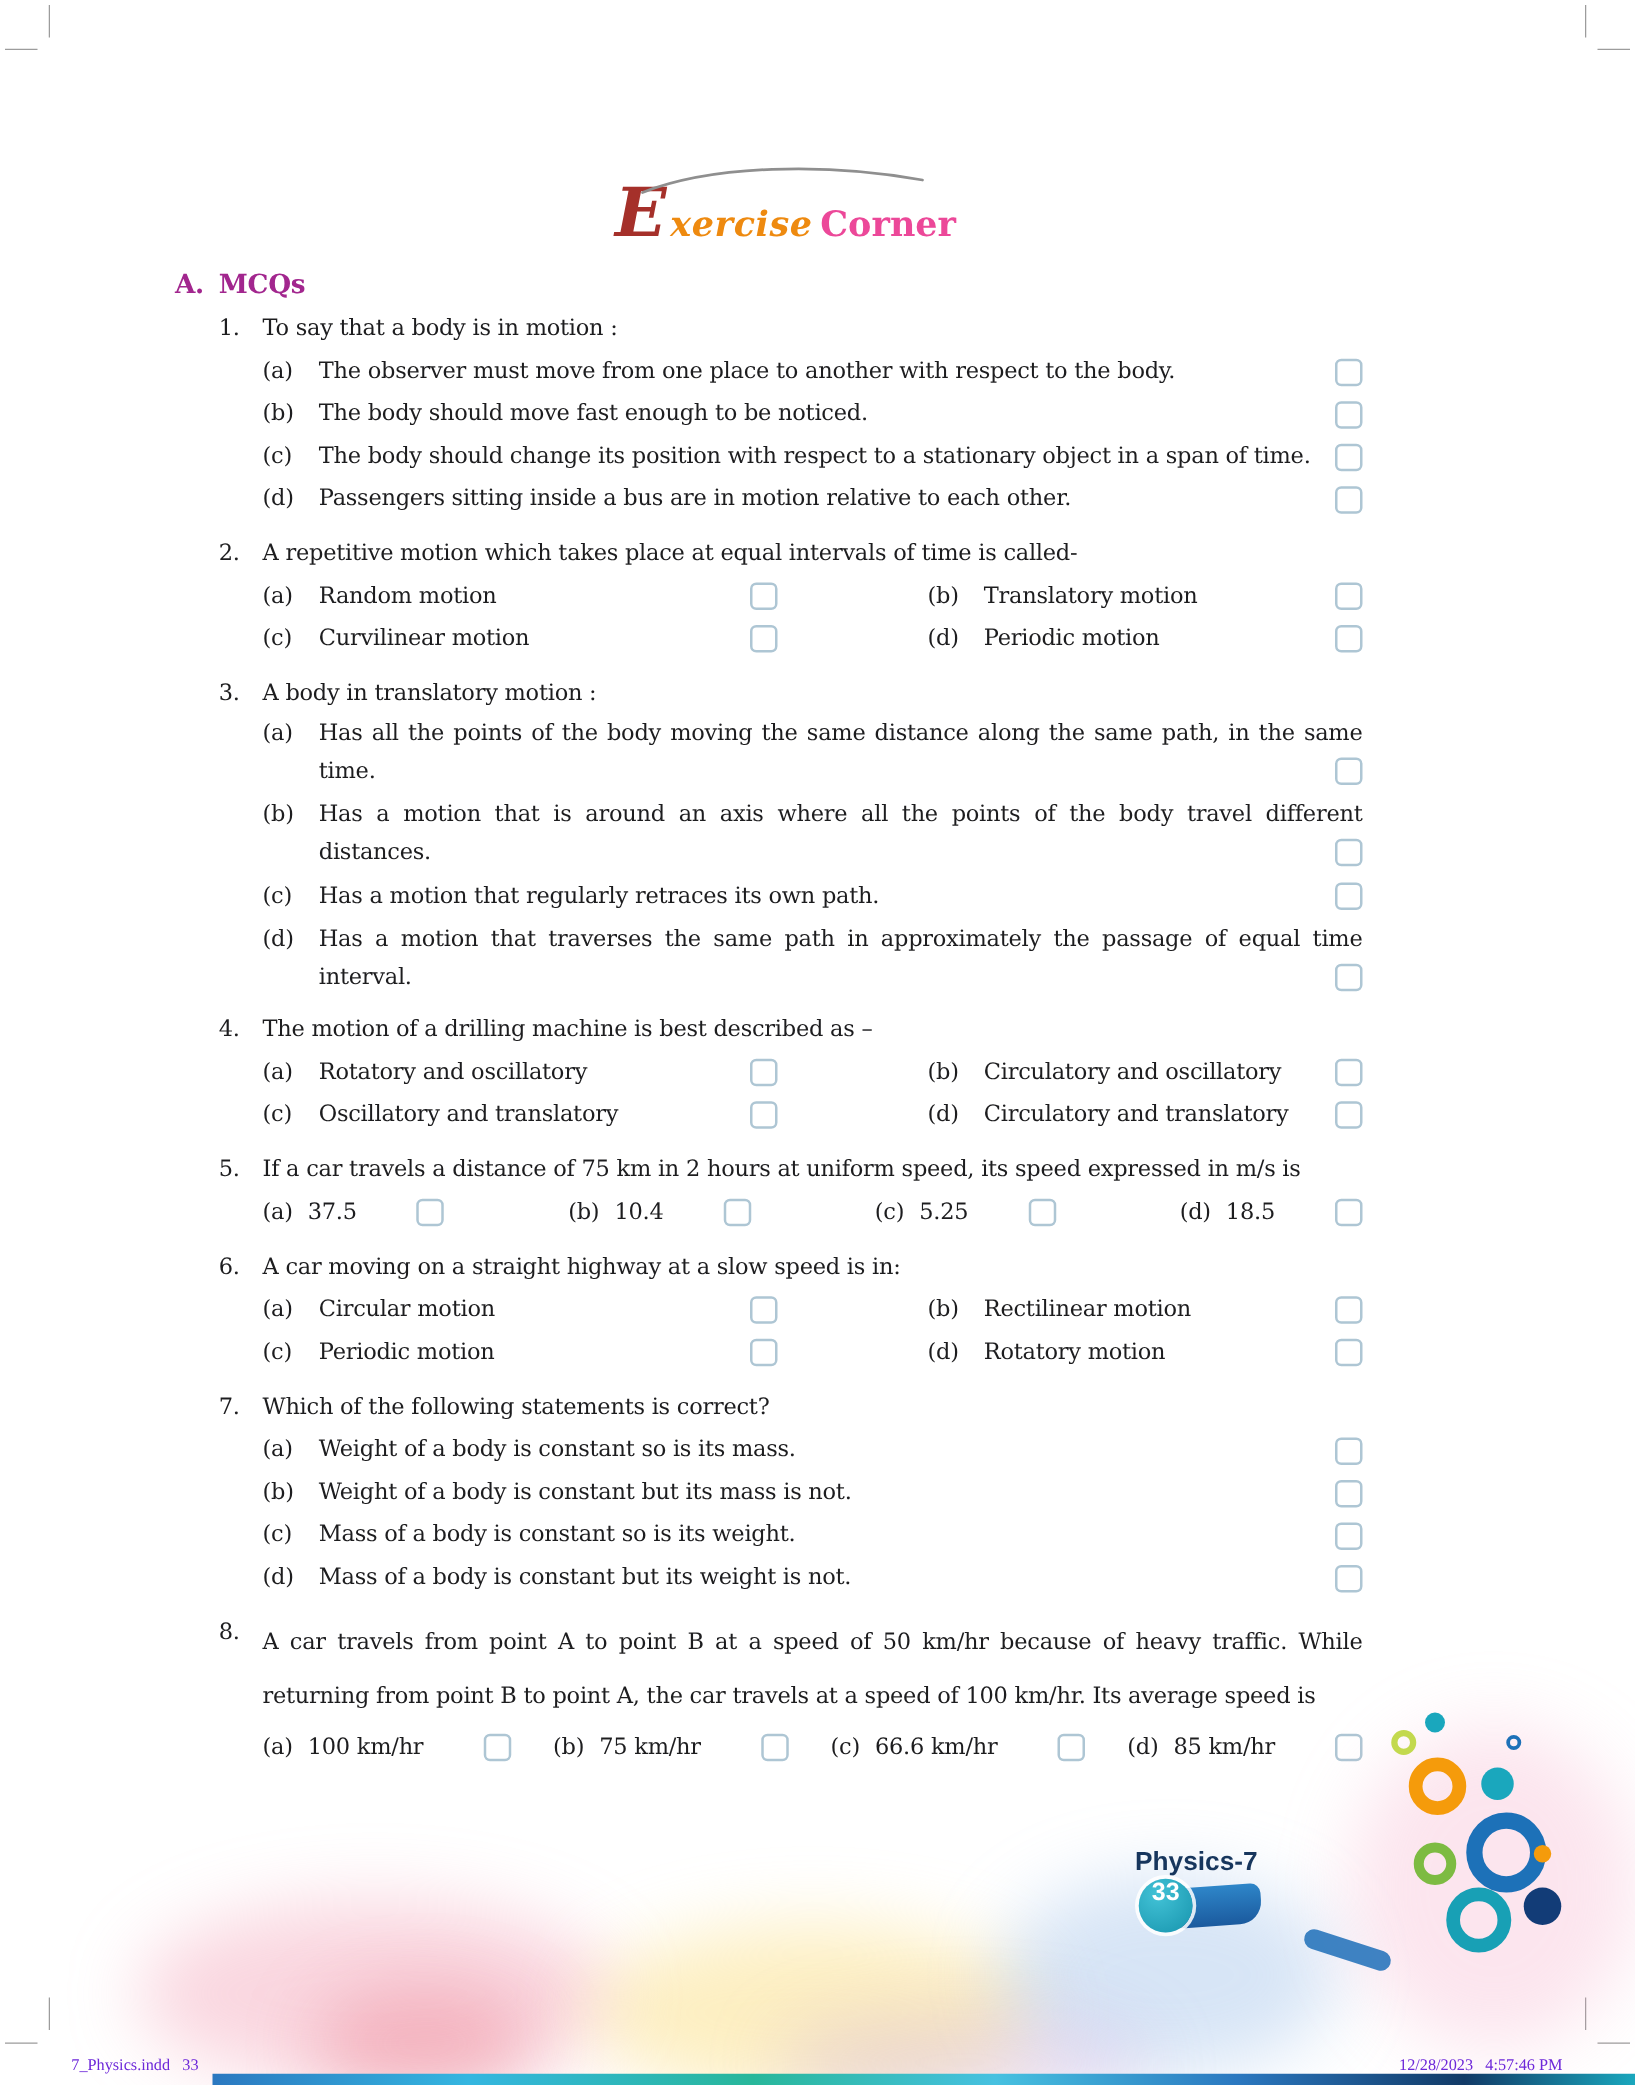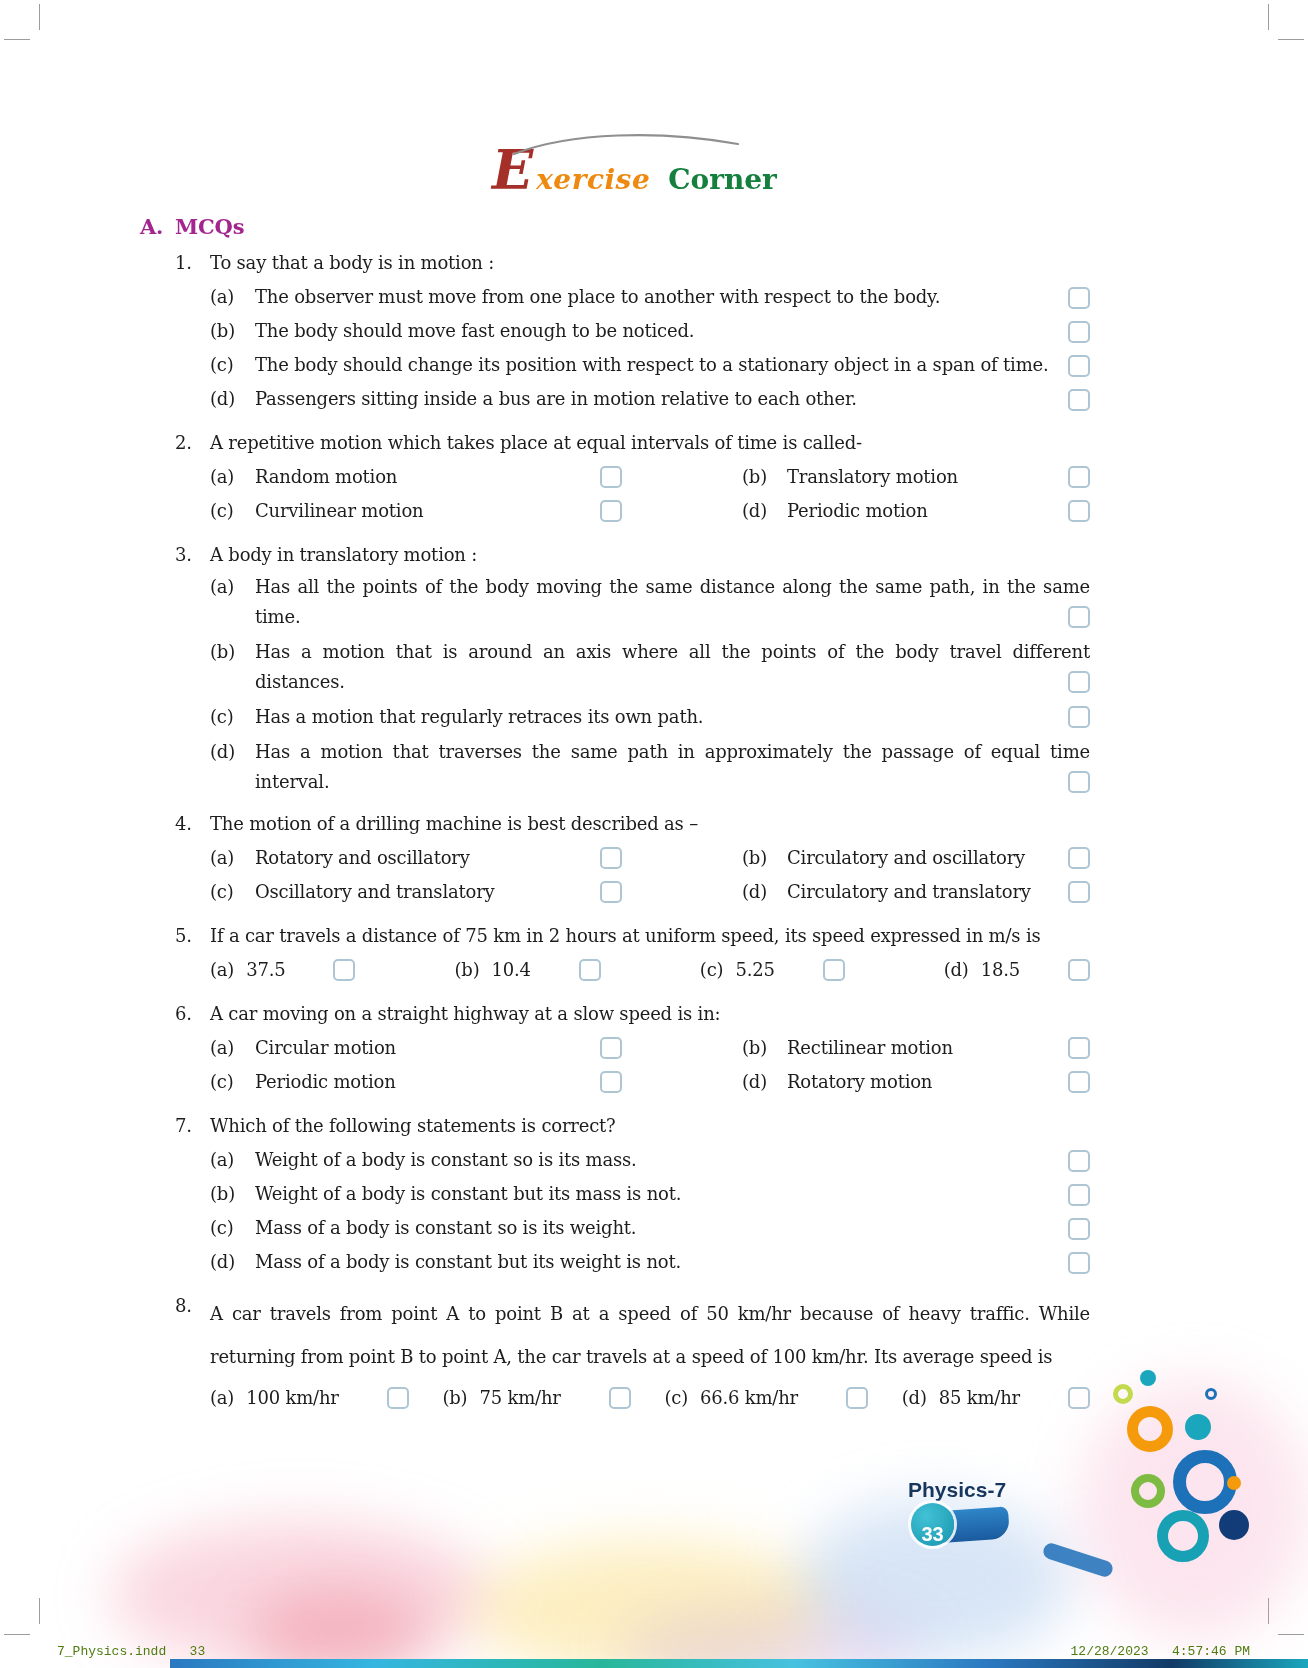--- a/index.html
+++ b/index.html
@@ -13,21 +13,21 @@
   .crop { position:absolute; background:#9c9c9c; }
 
   
   .logo { position:absolute; top:146px; left:492px; display:flex; align-items:baseline; }
   .logo-arc { position:absolute; top:-16px; left:18px; width:232px; height:28px; }
   .logo-e {
     font-style:italic; font-weight:bold; font-size:54px; line-height:0.9;
     color:#a5302a; margin-right:3px;
   }
   .logo-xercise { font-style:italic; font-weight:bold; font-size:28px; color:#ee8a10; letter-spacing:.5px; }
-  .logo-corner { font-weight:bold; font-size:28px; color:#15803d; margin-left:18px; }
+  .logo-corner { font-weight:bold; font-size:28px; color:#ec4899; margin-left:6px; }
 
   
   .content { position:absolute; left:140px; top:210px; width:950px; font-size:18px; line-height:34px; letter-spacing:-0.2px; }
   .section-head { display:flex; font-weight:bold; font-size:21px; color:#a2268e; margin-bottom:2px; }
   .sec-label { flex:0 0 35px; }
 
   .q { margin-left:35px; margin-bottom:10px; }
   .q-head { display:flex; }
   .q-num { flex:0 0 35px; }
   .q-text { flex:1; }
@@ -58,21 +58,21 @@
   .inl .cb { margin-left:48px; }
 
   
   .footer { position:absolute; top:1478px; left:908px; height:46px; display:flex; align-items:center; z-index:5;flex-direction:column; }
   .book { font-family:"Liberation Sans", sans-serif; font-weight:bold; font-size:21px; color:#17365d; margin-right:18px; }
   .badge-wrap { position:relative; width:110px; height:46px; }
   .ribbon { position:absolute; left:20px; top:7px; width:78px; height:32px;
     background:linear-gradient(180deg,#2e86c9,#1b5a9e); border-radius:16px 8px 18px 16px; transform:rotate(-4deg); }
   .badge { position:absolute; left:0; top:1px; width:43px; height:43px; border-radius:50%;
     background:radial-gradient(circle at 35% 30%, #42c2d6, #1794ad);
-    color:#fff; display:flex; align-items:flex-end; justify-content:center;
+    color:#fff; display:flex; align-items:flex-start; justify-content:center;
     font-family:"Liberation Sans", sans-serif; font-size:20px; font-weight:bold;
     box-shadow:0 0 0 3px rgba(255,255,255,.85); }
 
   
   .decor { position:absolute; left:1085px; top:1362px; width:215px; height:220px; z-index:4; }
   .decor div { position:absolute; border-radius:50%; }
   .c1  { left:55px;  top:8px;   width:16px; height:16px; background:#1aa7bd; }
   .c2  { left:28px;  top:22px;  width:20px; height:20px; border:5px solid #c3d94e; }
   .c3  { left:42px;  top:44px;  width:46px; height:46px; border:11px solid #f59b0b; }
   .c4  { left:100px; top:52px;  width:26px; height:26px; background:#1aa7bd; }
@@ -89,21 +89,21 @@
   .wash { position:absolute; border-radius:50%; filter:blur(28px); z-index:1; }
   .w1 { left:110px;  top:1520px; width:380px; height:150px; background:rgba(240,140,165,.35); }
   .w2 { left:250px;  top:1590px; width:180px; height:90px;  background:rgba(230,90,110,.30); }
   .w3 { left:470px;  top:1540px; width:360px; height:140px; background:rgba(250,220,120,.45); }
   .w4 { left:800px;  top:1500px; width:270px; height:160px; background:rgba(140,180,230,.35); }
   .w5 { left:1080px; top:1380px; width:230px; height:260px; background:rgba(245,170,200,.30); }
   .w6 { left:620px;  top:1610px; width:300px; height:80px;  background:rgba(200,160,220,.30); }
 
   
   .print-line { position:absolute; top:1644px; left:0; width:1308px; height:16px;
-    font-family:Liberation Mono, monospace; font-size:13px; color:#4d7c0f; z-index:6; }
+    font-family:Liberation Serif, serif; font-size:13px; color:#6d28d9; z-index:6; }
   .print-left  { position:absolute; left:57px;  white-space:pre; }
   .print-right { position:absolute; right:58px; white-space:pre; }
   .bottom-strip { position:absolute; bottom:0; left:170px; right:0; height:9px; z-index:6;
     background:linear-gradient(90deg,#2b78c0 0%,#35b6e0 18%,#28b79a 38%,#47c1e0 55%,#2b78c0 72%,#123a66 88%,#1aa7bd 100%); }
 </style>
 </head>
 <body>
 
 <div class="crop" style="left:39px;top:4px;width:1px;height:26px;"></div>
 <div class="crop" style="left:4px;top:39px;width:26px;height:1px;"></div>

